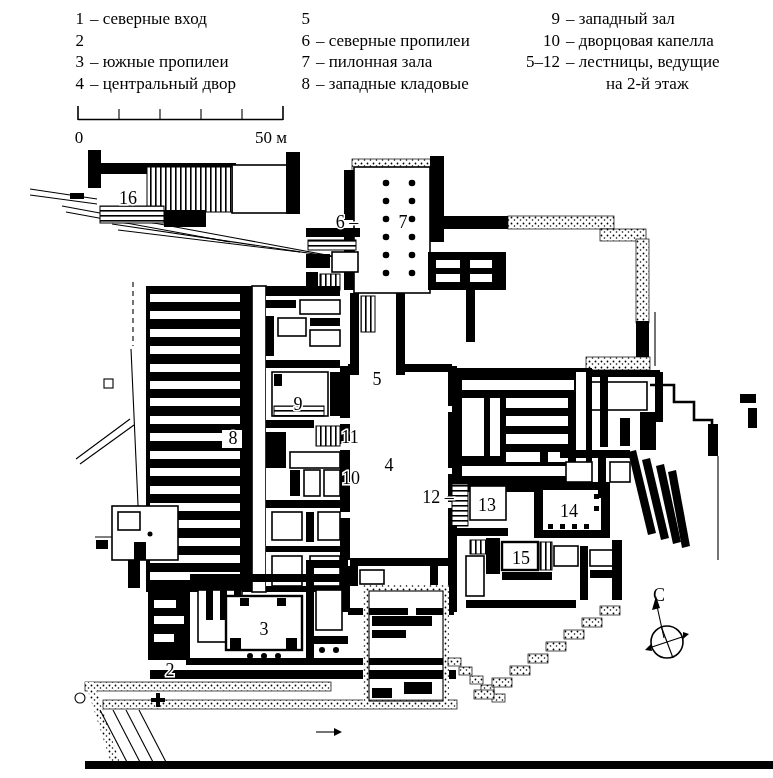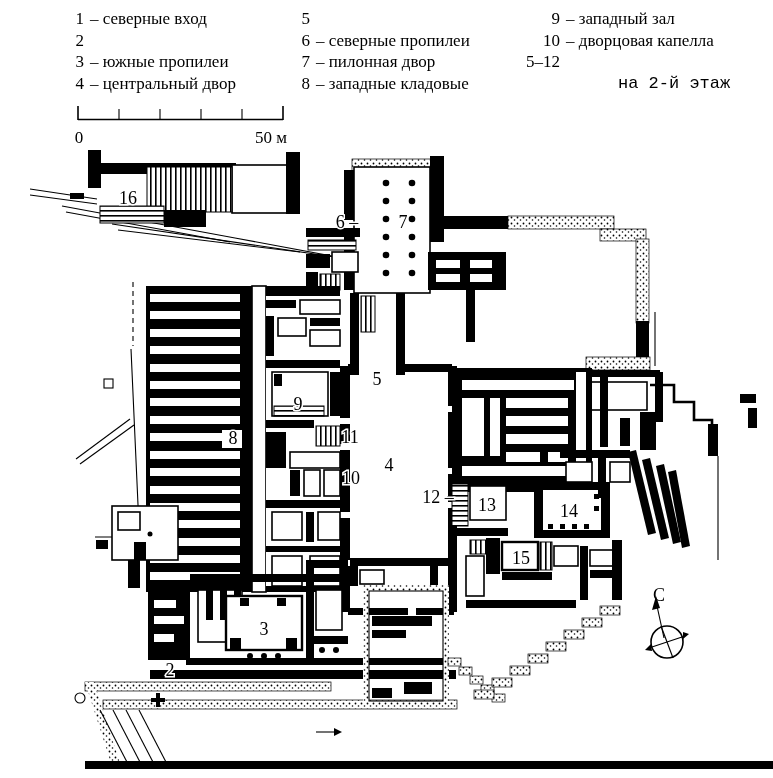--- a/index.html
+++ b/index.html
@@ -6,21 +6,21 @@
   body{width:773px;height:778px;position:relative;font-family:"Liberation Serif",serif;color:#000;overflow:hidden;}
   .legend{position:absolute;top:8px;left:0;width:773px;font-size:17px;}
   .legend-col{position:absolute;top:0;}
   .legend-col.c1{left:70px;width:225px;}
   .legend-col.c2{left:296px;width:220px;}
   .legend-col.c3{left:508px;width:260px;}
   .legend-line{display:flex;gap:6px;line-height:21.5px;white-space:nowrap;}
   .lnum{display:inline-block;text-align:right;}
   .c1 .lnum,.c2 .lnum{min-width:14px;}
   .c3 .lnum{min-width:52px;}
-  .legend-col.c3 .legend-line:last-child .ltext{margin-left:52px;font-family:Liberation Mono, monospace;}
+  .legend-col.c3 .legend-line:last-child .ltext{margin-left:40px;}
   svg{position:absolute;left:0;top:0;}
   svg .w{fill:#000;}
   svg .room{fill:#fff;stroke:#000;stroke-width:1.6;}
   svg .room2{fill:#fff;stroke:#000;stroke-width:2.4;}
   svg .thin{fill:none;stroke:#000;stroke-width:1.1;}
   svg .med{fill:none;stroke:#000;stroke-width:1.6;}
   svg .thick{fill:none;stroke:#000;stroke-width:2.6;}
   svg .vlb{fill:url(#vlines);stroke:#000;stroke-width:1;}
   svg .hlb{fill:url(#hlines);stroke:#000;stroke-width:1;}
   svg .stb{fill:url(#stipple);stroke:#000;stroke-width:0.7;}
@@ -55,38 +55,39 @@
   <div class="legend-col c2">
     <div class="legend-line">
         <span class="lnum">5</span>
       </div>
     <div class="legend-line">
         <span class="lnum">6</span>
         <span class="ltext">– северные пропилеи</span>
       </div>
     <div class="legend-line">
         <span class="lnum">7</span>
-        <span class="ltext">– пилонная двор</span>
+        <span class="ltext">– пилонная зала</span>
       </div>
     <div class="legend-line">
         <span class="lnum">8</span>
         <span class="ltext">– западные кладовые</span>
       </div>
   </div>
   <div class="legend-col c3">
     <div class="legend-line">
         <span class="lnum">9</span>
         <span class="ltext">– западный зал</span>
       </div>
     <div class="legend-line">
         <span class="lnum">10</span>
         <span class="ltext">– дворцовая капелла</span>
       </div>
     <div class="legend-line">
         <span class="lnum">5–12</span>
+        <span class="ltext">– лестницы, ведущие</span>
       </div>
     <div class="legend-line">
         <span class="lnum"></span>
         <span class="ltext">на 2-й этаж</span>
       </div>
   </div>
 </div>
 
 <svg width="773" height="778" viewBox="0 0 773 778">
   <defs>

